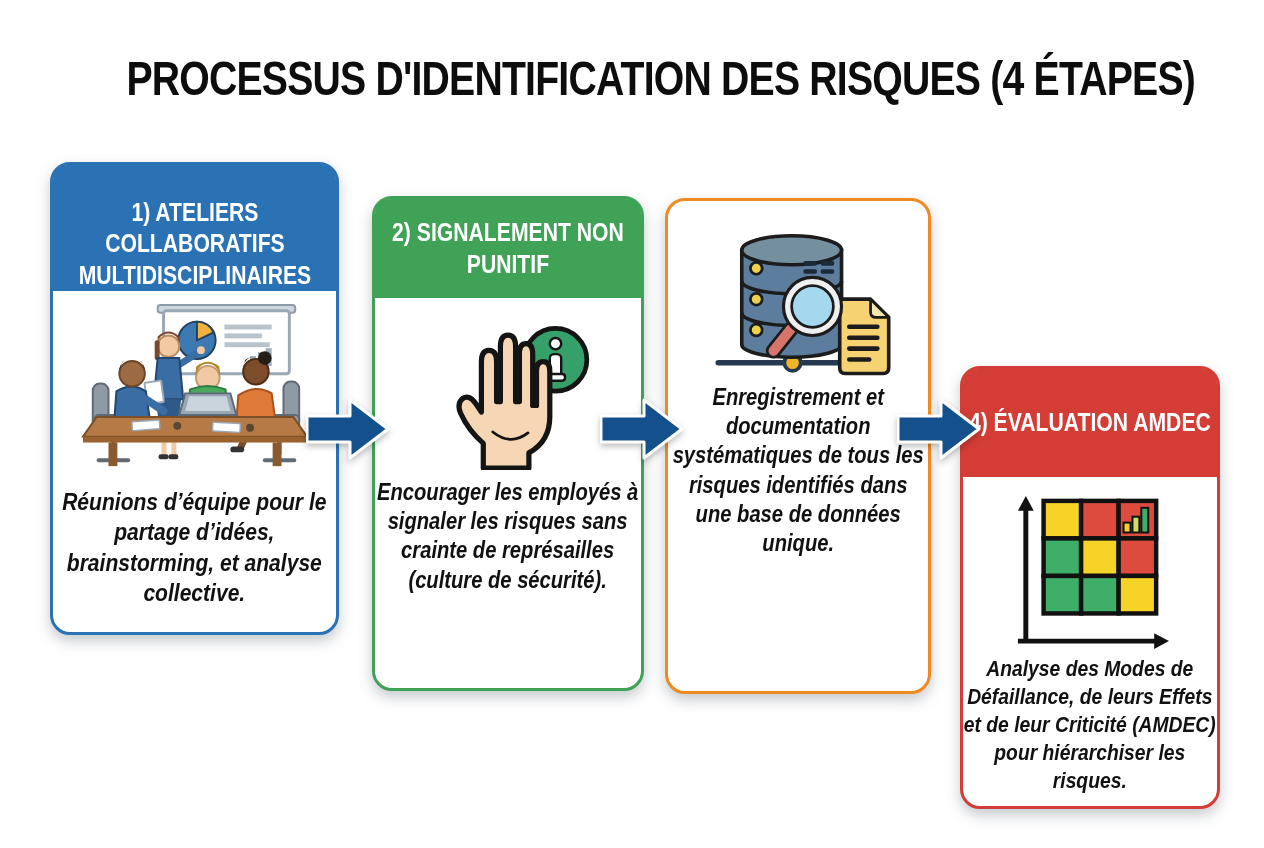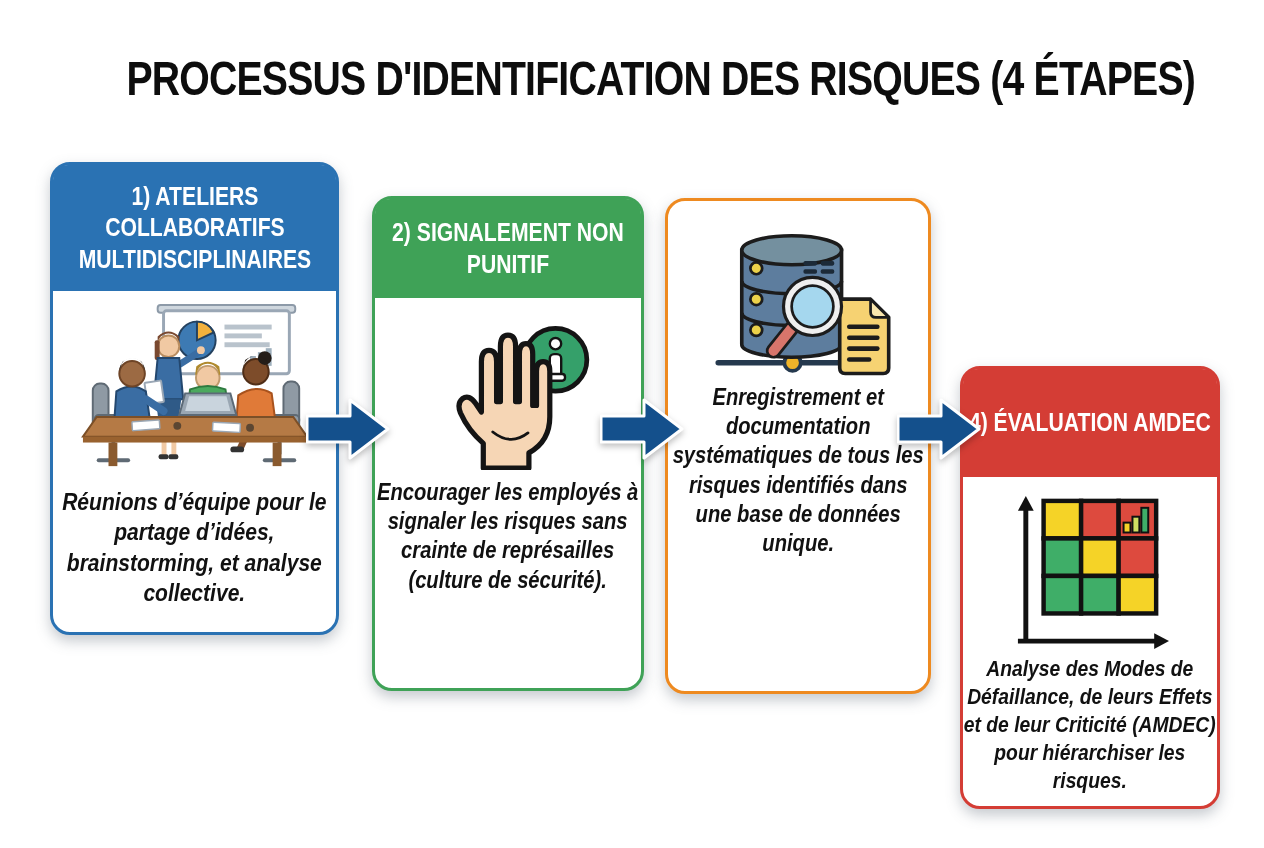--- a/index.html
+++ b/index.html
@@ -27,21 +27,21 @@
   .card-body{
     flex:1;width:100%;display:flex;flex-direction:column;align-items:center;
   }
   .desc{
     flex:none;width:114%;transform:scaleX(0.877);
     font-weight:bold;font-style:italic;color:#111111;
     text-align:center;line-height:1.27;
   }
   
   .card1{left:50px;top:162px;width:283px;height:467px;border-color:#2A72B3;}
-  .card1 .card-header{height:126px;background:#2A72B3;}
+  .card1 .card-header{height:126px;background:#2A72B3;align-items:flex-end;}
   .card1 .desc{font-size:24px;margin-top:14px;}
   .card2{left:372px;top:196px;width:266px;height:489px;border-color:#3FA257;}
   .card2 .card-header{height:99px;background:#3FA257;}
   .card2 .desc{font-size:23px;margin-top:8px;}
   .card3{left:665px;top:198px;width:260px;height:490px;border-color:#EE8A20;}
   .card3 .card-header{height:94px;background:#EE8A20;}
   .card3 .desc{font-size:23px;margin-top:4px;}
   .card4{left:960px;top:366px;width:254px;height:437px;border-color:#D43D35;}
   .card4 .card-header{height:108px;background:#D43D35;}
   .card4 .desc{font-size:22px;margin-top:6px;}

